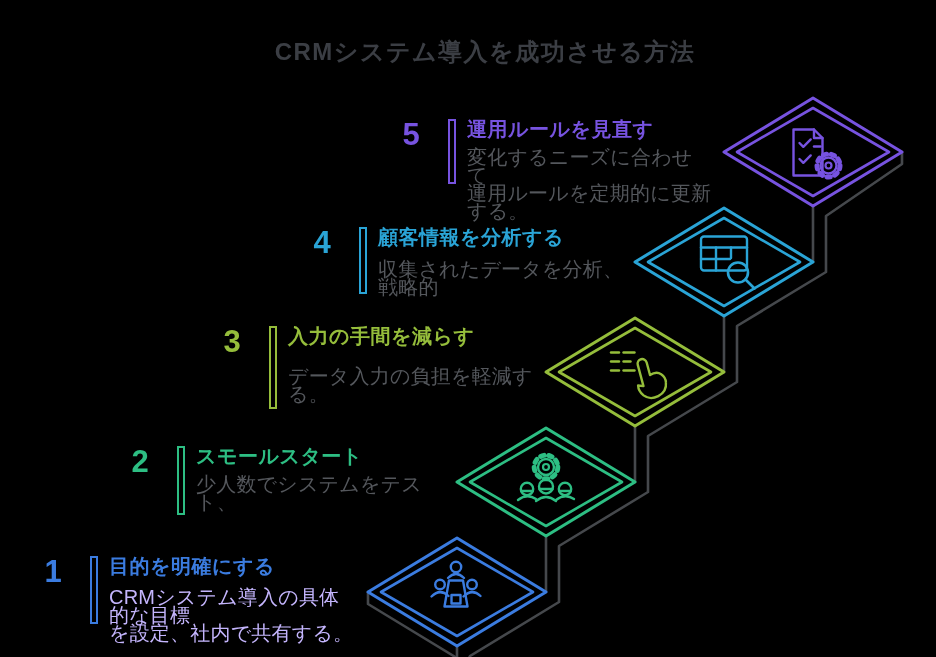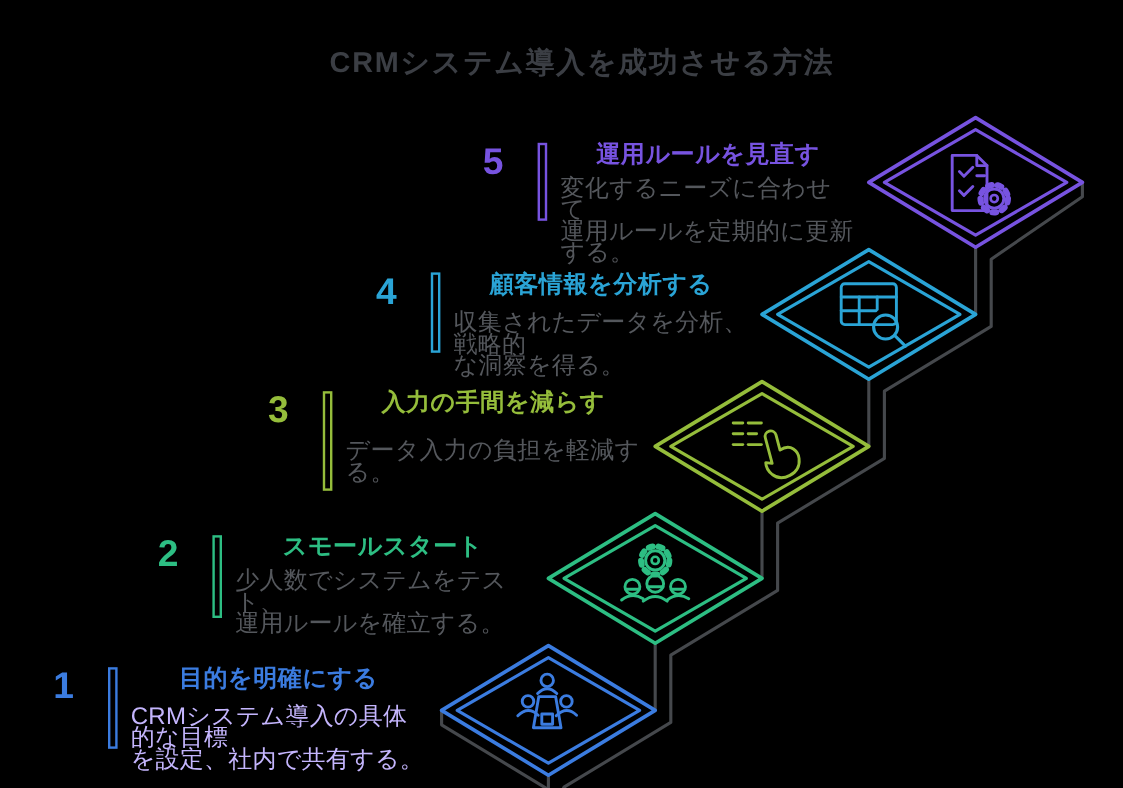--- a/index.html
+++ b/index.html
@@ -18,21 +18,21 @@
   .step{position:absolute;width:300px;height:110px;}
   .num{
     position:absolute;left:0;top:2px;width:30px;text-align:center;
     font-size:31px;font-weight:bold;line-height:34px;
   }
   .bar{
     position:absolute;left:52px;top:3px;width:4px;
     border:2.5px solid #888;background:transparent;
   }
   .txt{position:absolute;left:71px;top:0;width:246px;}
-  .heading{margin:0;font-size:20px;font-weight:bold;line-height:26px;letter-spacing:0.5px;text-align:center;}
+  .heading{margin:0;font-size:20px;font-weight:bold;line-height:26px;letter-spacing:0.5px;}
   .desc{margin:6px 0 0 0;font-size:20px;line-height:18px;letter-spacing:0.2px;}
   .desc p{margin:0;}
   .step-1 .bar{height:64px;} .step-1 .desc{margin-top:9px;}
   .step-2 .bar{height:65px;}
   .step-3 .bar{height:79px;} .step-3 .desc{margin-top:18px;}
   .step-4 .bar{height:63px;} .step-4 .desc{margin-top:10px;}
   .step-5 .bar{height:61px;}
   .step-1{left:38px;top:553px;}
   .step-2{left:125px;top:443px;}
   .step-3{left:217px;top:323px;}
@@ -150,21 +150,20 @@
     </div>
   </div>
 
   <div class="step step-2">
     <div class="num" style="color: rgb(45, 190, 131);">2</div>
     <div class="bar" style="border-color: rgb(45, 190, 131);"></div>
     <div class="txt">
       <h2 class="heading" style="color: rgb(45, 190, 131);">スモールスタート</h2>
       <div class="desc" style="color: rgb(84, 87, 92);">
         <p>少人数でシステムをテスト、</p>
-        <p>運用ルールを確立する。</p>
       </div>
     </div>
   </div>
 
   <div class="step step-3">
     <div class="num" style="color: rgb(149, 189, 59);">3</div>
     <div class="bar" style="border-color: rgb(149, 189, 59);"></div>
     <div class="txt">
       <h2 class="heading" style="color: rgb(149, 189, 59);">入力の手間を減らす</h2>
       <div class="desc" style="color: rgb(84, 87, 92);">
@@ -173,21 +172,20 @@
     </div>
   </div>
 
   <div class="step step-4">
     <div class="num" style="color: rgb(42, 164, 214);">4</div>
     <div class="bar" style="border-color: rgb(42, 164, 214);"></div>
     <div class="txt">
       <h2 class="heading" style="color: rgb(42, 164, 214);">顧客情報を分析する</h2>
       <div class="desc" style="color: rgb(84, 87, 92);">
         <p>収集されたデータを分析、戦略的</p>
-        <p>な洞察を得る。</p>
       </div>
     </div>
   </div>
 
   <div class="step step-5">
     <div class="num" style="color: rgb(119, 83, 224);">5</div>
     <div class="bar" style="border-color: rgb(119, 83, 224);"></div>
     <div class="txt">
       <h2 class="heading" style="color: rgb(119, 83, 224);">運用ルールを見直す</h2>
       <div class="desc" style="color: rgb(84, 87, 92);">

